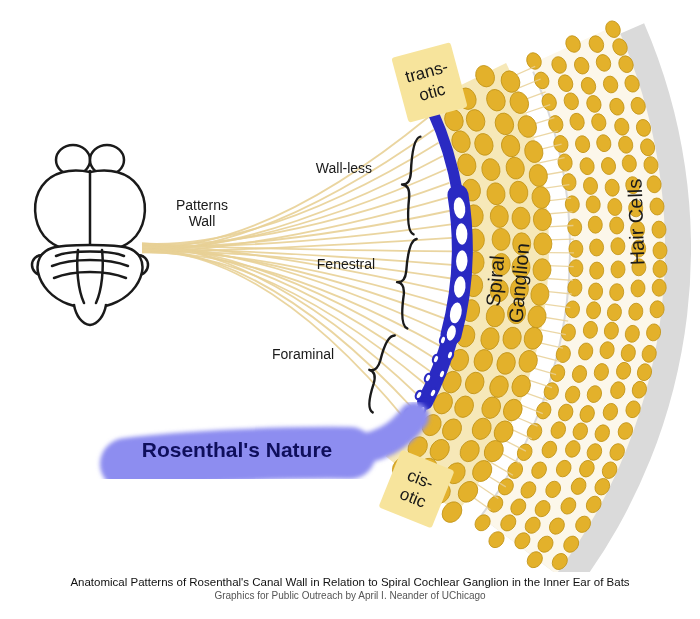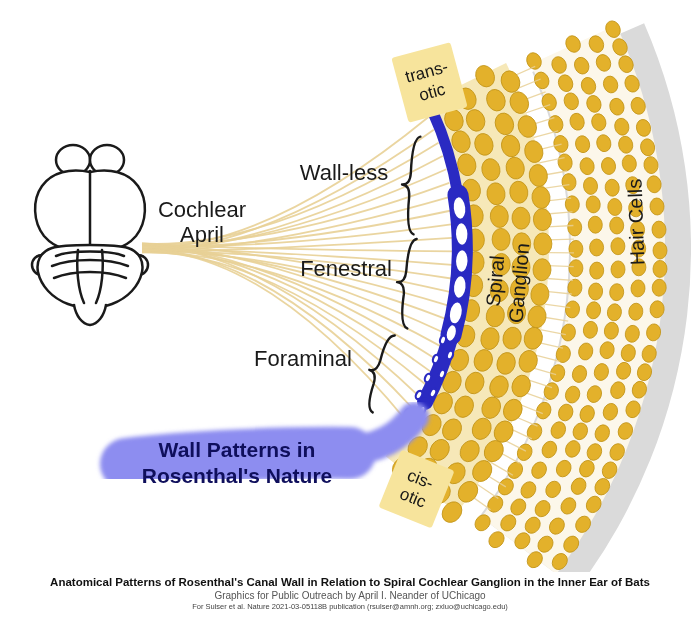--- a/index.html
+++ b/index.html
@@ -1,31 +1,31 @@
 <!DOCTYPE html>
 <html><head>
 <meta charset="utf-8">
 <style>
   *{margin:0;padding:0;box-sizing:border-box}
   html,body{width:700px;height:619px;background:#fff;font-family:"Liberation Sans",sans-serif;overflow:hidden}
   .fig{position:relative;width:700px;height:619px;background:#fff}
   .fig > svg{position:absolute;left:0;top:0}
-  .lbl{position:absolute;color:#1a1a1a;text-align:center;line-height:1.15;font-size:22px}
+  .lbl{position:absolute;color:#1a1a1a;text-align:center;line-height:1.15;font-size:14px}
   .cochlear{left:148px;top:197px;width:108px}
   .wallless{left:283px;top:160px;width:122px}
   .fenestral{left:285px;top:256px;width:122px}
   .foraminal{left:240px;top:346px;width:126px}
   .otic-box{position:absolute;background:#f7e49c;text-align:center;font-size:17px;line-height:1.18;color:#161616;display:flex;flex-direction:column;justify-content:center;border-radius:3px}
   .trans{left:399px;top:49px;width:61px;height:67px;transform:rotate(-15deg)}
   .cis{left:388px;top:458px;width:57px;height:62px;transform:rotate(22deg)}
   .spiral{left:447px;top:258px;width:120px;height:48px;transform:rotate(-85deg);font-size:20px;line-height:1.2}
   .hairlbl{left:587px;top:210px;width:100px;height:24px;transform:rotate(-92deg);font-size:20px}
   .wallpat{left:122px;top:437px;width:230px;font-size:21px;font-weight:600;color:#0f0f5c;line-height:1.22;text-align:center;position:absolute}
   .caption{position:absolute;left:0;top:576px;width:700px;text-align:center;color:#111}
-  .cap-title{font-size:11.5px;font-weight:bold}
+  .cap-title{font-size:11.5px;font-weight:normal}
   .cap-credit{font-size:10px;color:#555;margin-top:2px}
   .cap-pub{font-size:7.5px;color:#444;margin-top:1px}
 </style>
 </head>
 <body>
 
 <div class="fig">
 
   <svg id="art" width="700" height="572" viewBox="0 0 700 572">
     <defs>
@@ -361,22 +361,22 @@
       <path d="M74,305 C76,316 82,324 90,325 C98,324 104,316 106,305"></path>
     </g>
 
     <g id="g-blob" filter="url(#soft)" fill="none" stroke-linecap="round">
       <path d="M126,464 C190,456 290,452 350,453" stroke-width="52" stroke="#8d8df0"></path>
       <path d="M344,452 C380,448 398,438 414,417" stroke-width="30" stroke="#8d8df0"></path>
     </g>
   </svg>
 
   <div class="lbl cochlear">
-    <div>Cochlear</div>
-    <div>April</div>
+    <div>Patterns</div>
+    <div>Wall</div>
   </div>
 
   <div class="lbl wallless">Wall-less</div>
   <div class="lbl foraminal">Foraminal</div>
   <div class="lbl fenestral">Fenestral</div>
 
   <div class="otic-box trans">
     <div>trans-</div>
     <div>otic</div>
   </div>
@@ -387,23 +387,21 @@
   </div>
 
   <div class="lbl spiral">
     <div>Spiral</div>
     <div>Ganglion</div>
   </div>
 
   <div class="lbl hairlbl">Hair Cells</div>
 
   <div class="wallpat">
-    <div>Wall Patterns in</div>
     <div>Rosenthal's Nature</div>
   </div>
 
   <div class="caption">
     <div class="cap-title">Anatomical Patterns of Rosenthal's Canal Wall in Relation to Spiral Cochlear Ganglion in the Inner Ear of Bats</div>
     <div class="cap-credit">Graphics for Public Outreach by April I. Neander of UChicago</div>
-    <div class="cap-pub">For Sulser et al. Nature 2021-03-05118B publication (rsulser@amnh.org; zxluo@uchicago.edu)</div>
   </div>
 
 </div>
 
 </body></html>

